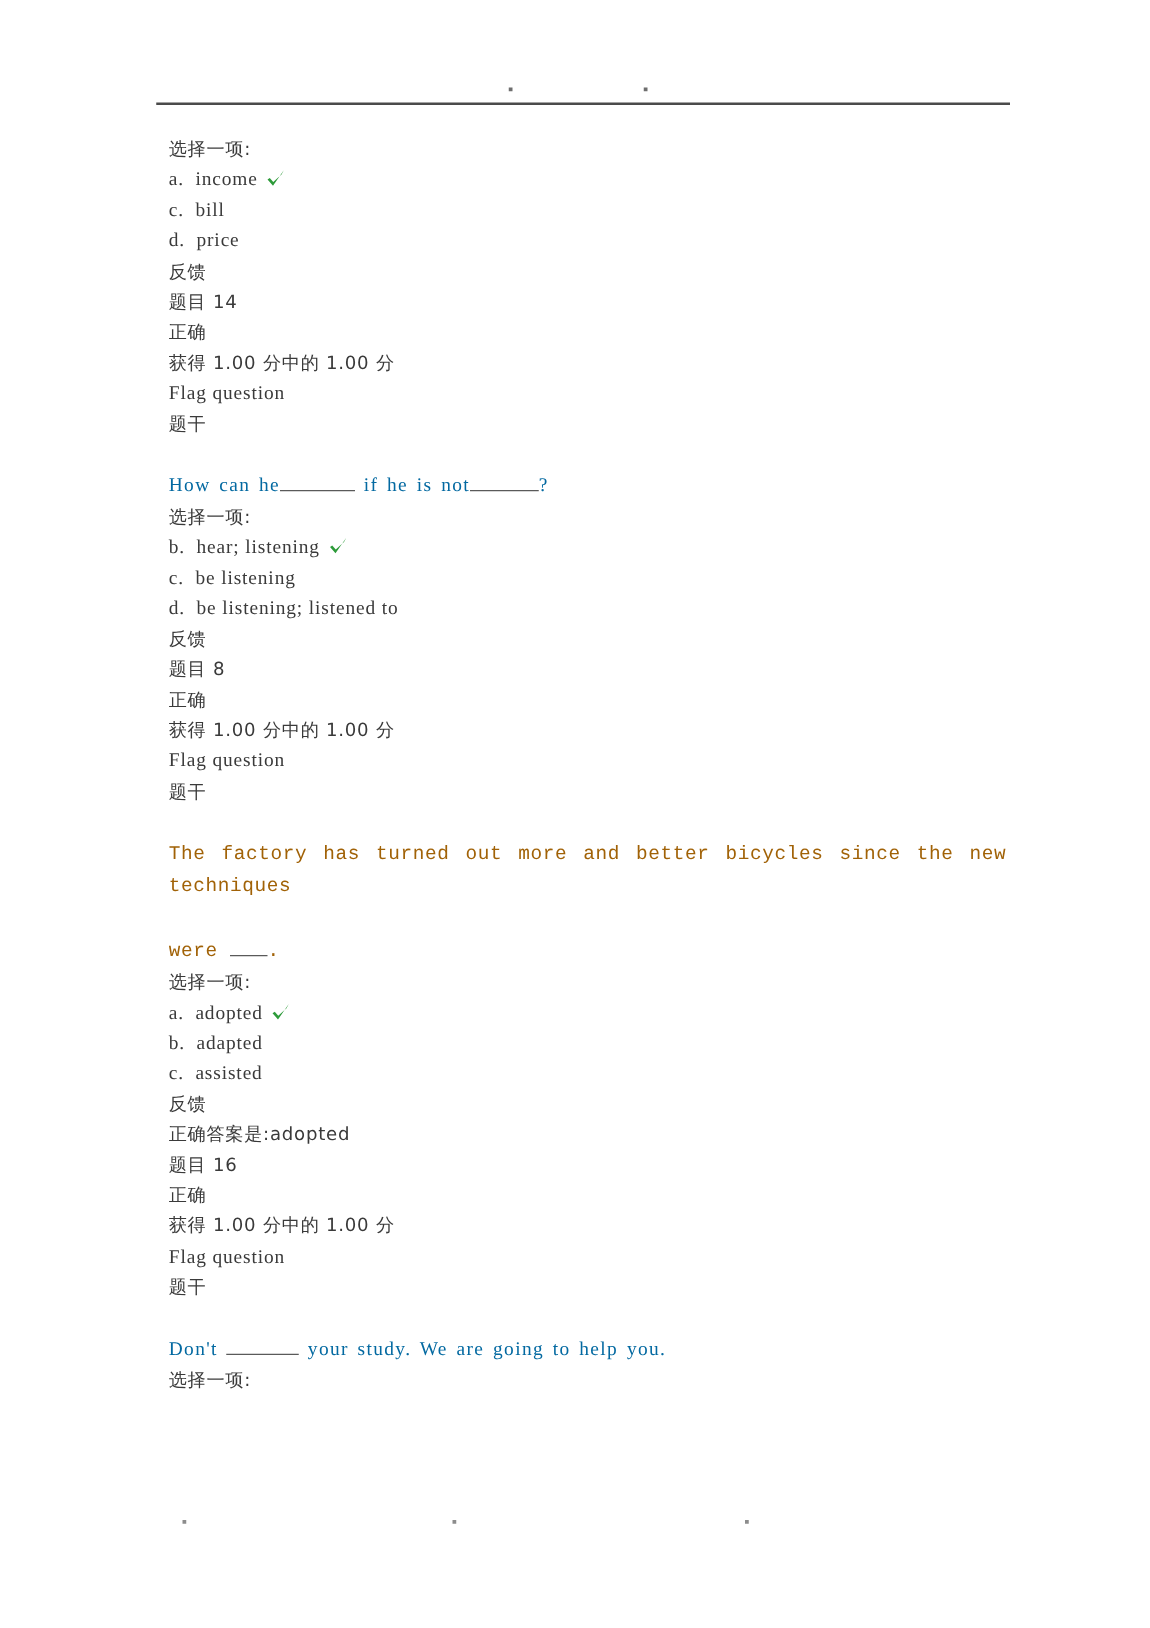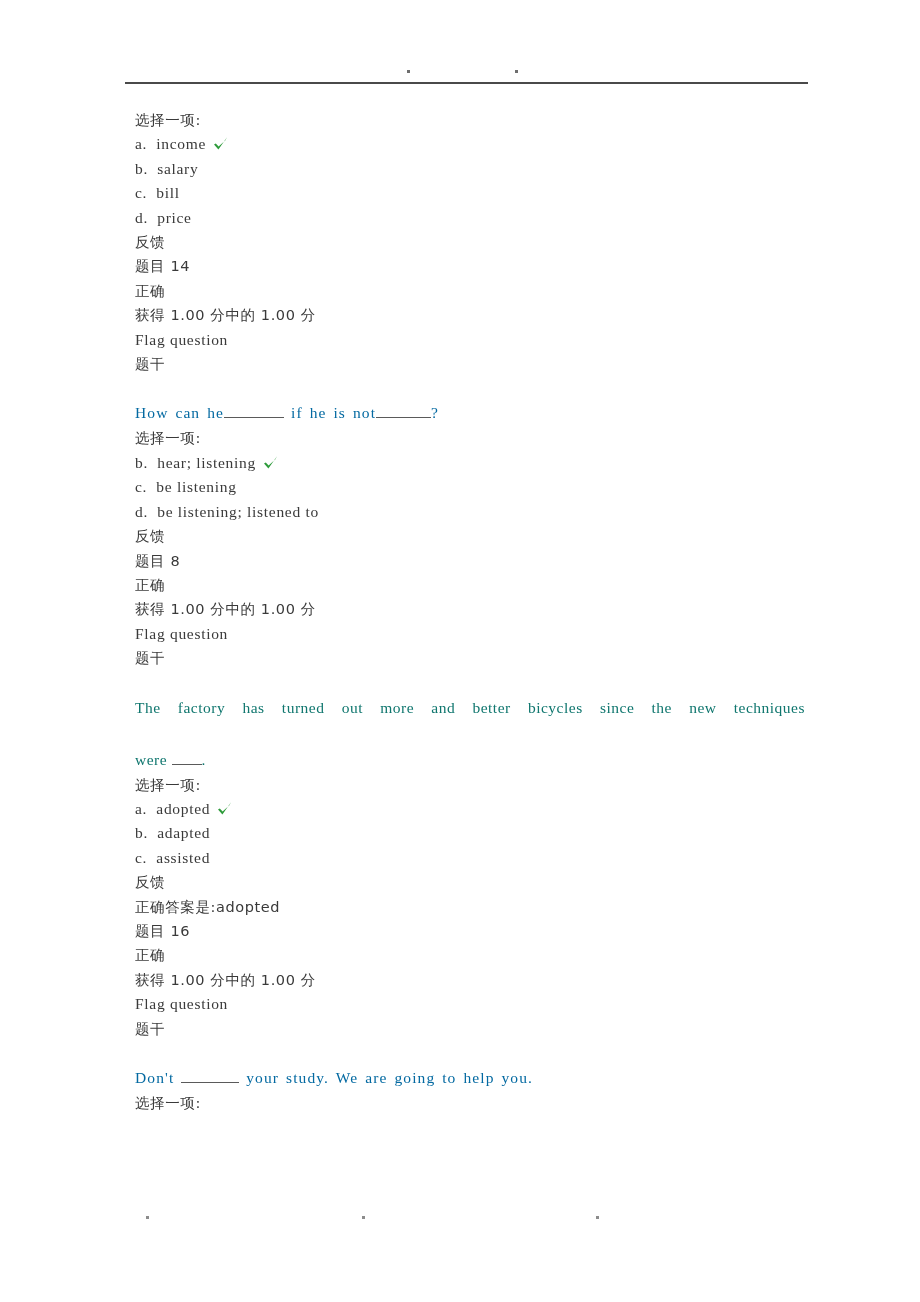--- a/index.html
+++ b/index.html
@@ -82,23 +82,24 @@
 
   .gap {
     height: 24px;
   }
 
   
   .para-justify {
     font-size: 15.5px;
     line-height: 26px;
     letter-spacing: 0.5px;
-    color: #0f766e;
+    color: #a16207;
     text-align: justify;
     width: 670px;
+    font-family: Liberation Mono, monospace;
   }
   .para-justify > span.j-line {
     display: block;
     text-align: justify;
   }
   .para-justify > span.j-line::after {
     content: "";
     display: inline-block;
     width: 100%;
   }
@@ -165,21 +166,20 @@
 
   <div class="content">
 
     <div>
       <div class="line cn">选择一项:</div>
 
       <div class="line mono"><span>a.</span>&nbsp; <span>income</span><span class="check"><svg width="17" height="18" viewBox="0 0 17 18">
               <path d="M2 9.5 L6.4 14.6 L15 2.2 L13.2 5.6 L6.6 11.6 L3.8 8.4 Z" fill="#2d9b3a"></path>
             </svg></span></div>
 
-      <div class="line mono"><span>b.</span>&nbsp; <span>salary</span></div>
 
       <div class="line mono"><span>c.</span>&nbsp; <span>bill</span></div>
 
       <div class="line mono"><span>d.</span>&nbsp; <span>price</span></div>
 
       <div class="line cn">反馈</div>
       <div class="line cn">题目 14</div>
       <div class="line cn">正确</div>
       <div class="line cn">获得 1.00 分中的 1.00 分</div>
       <div class="line mono">Flag question</div>

